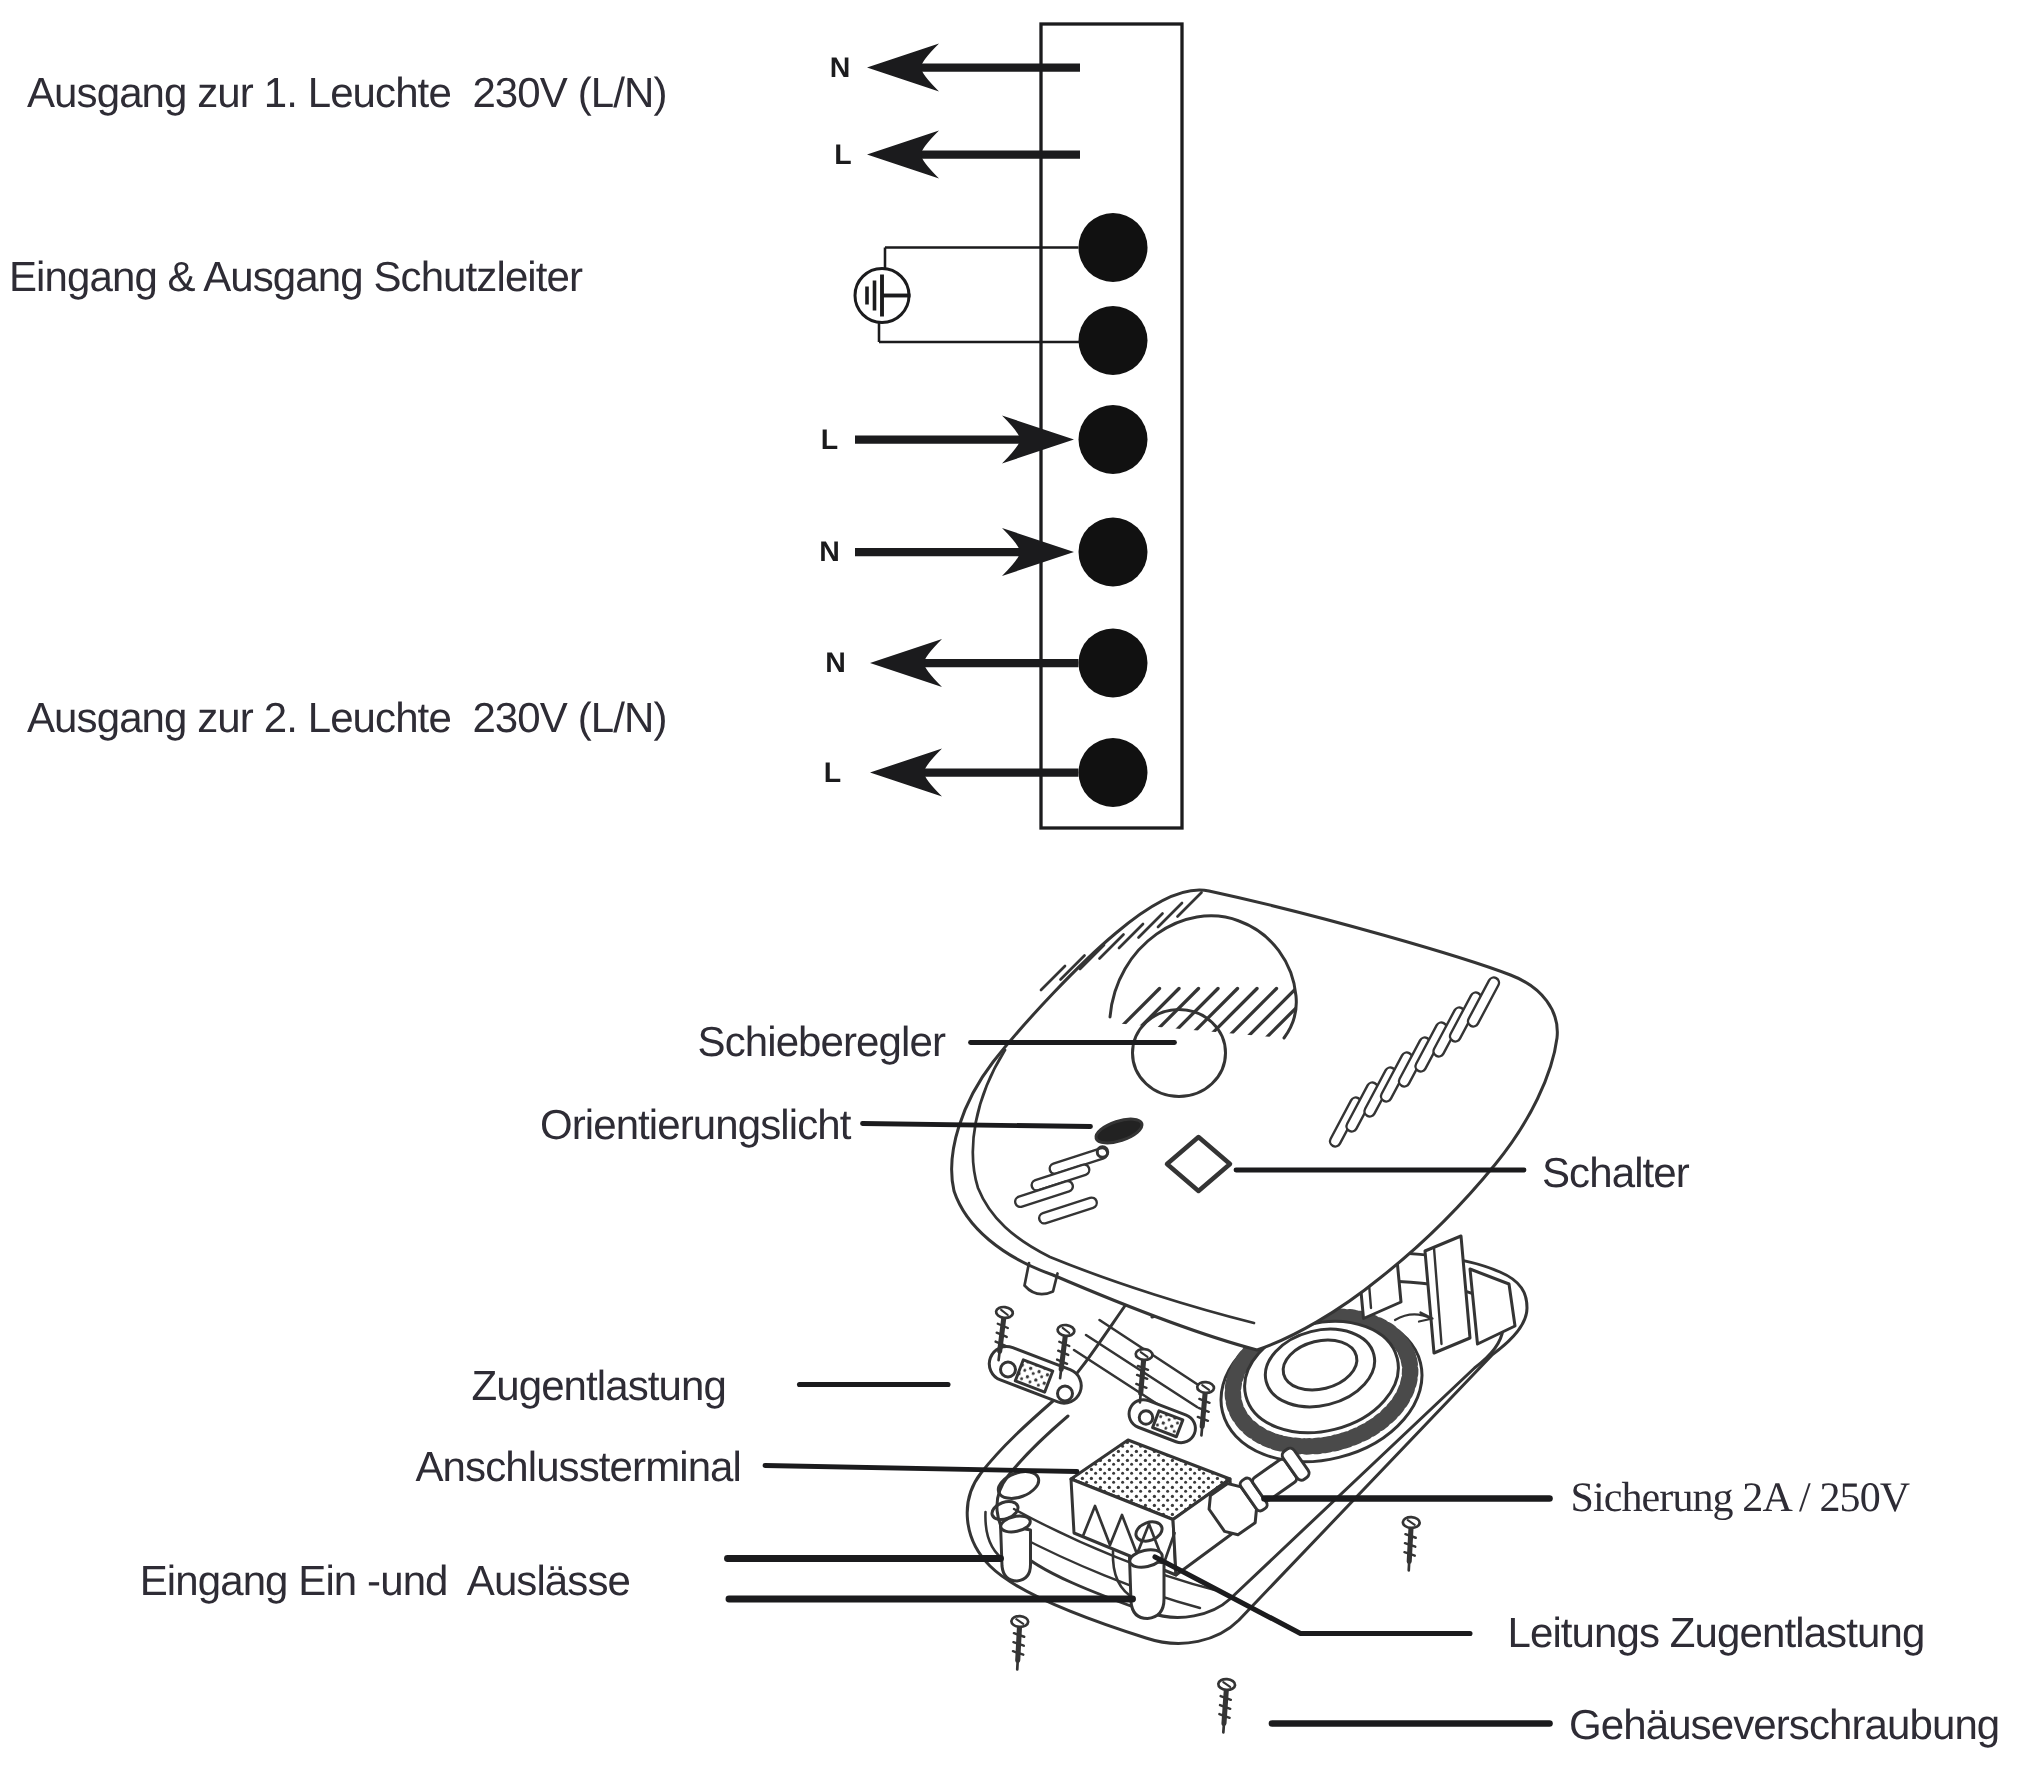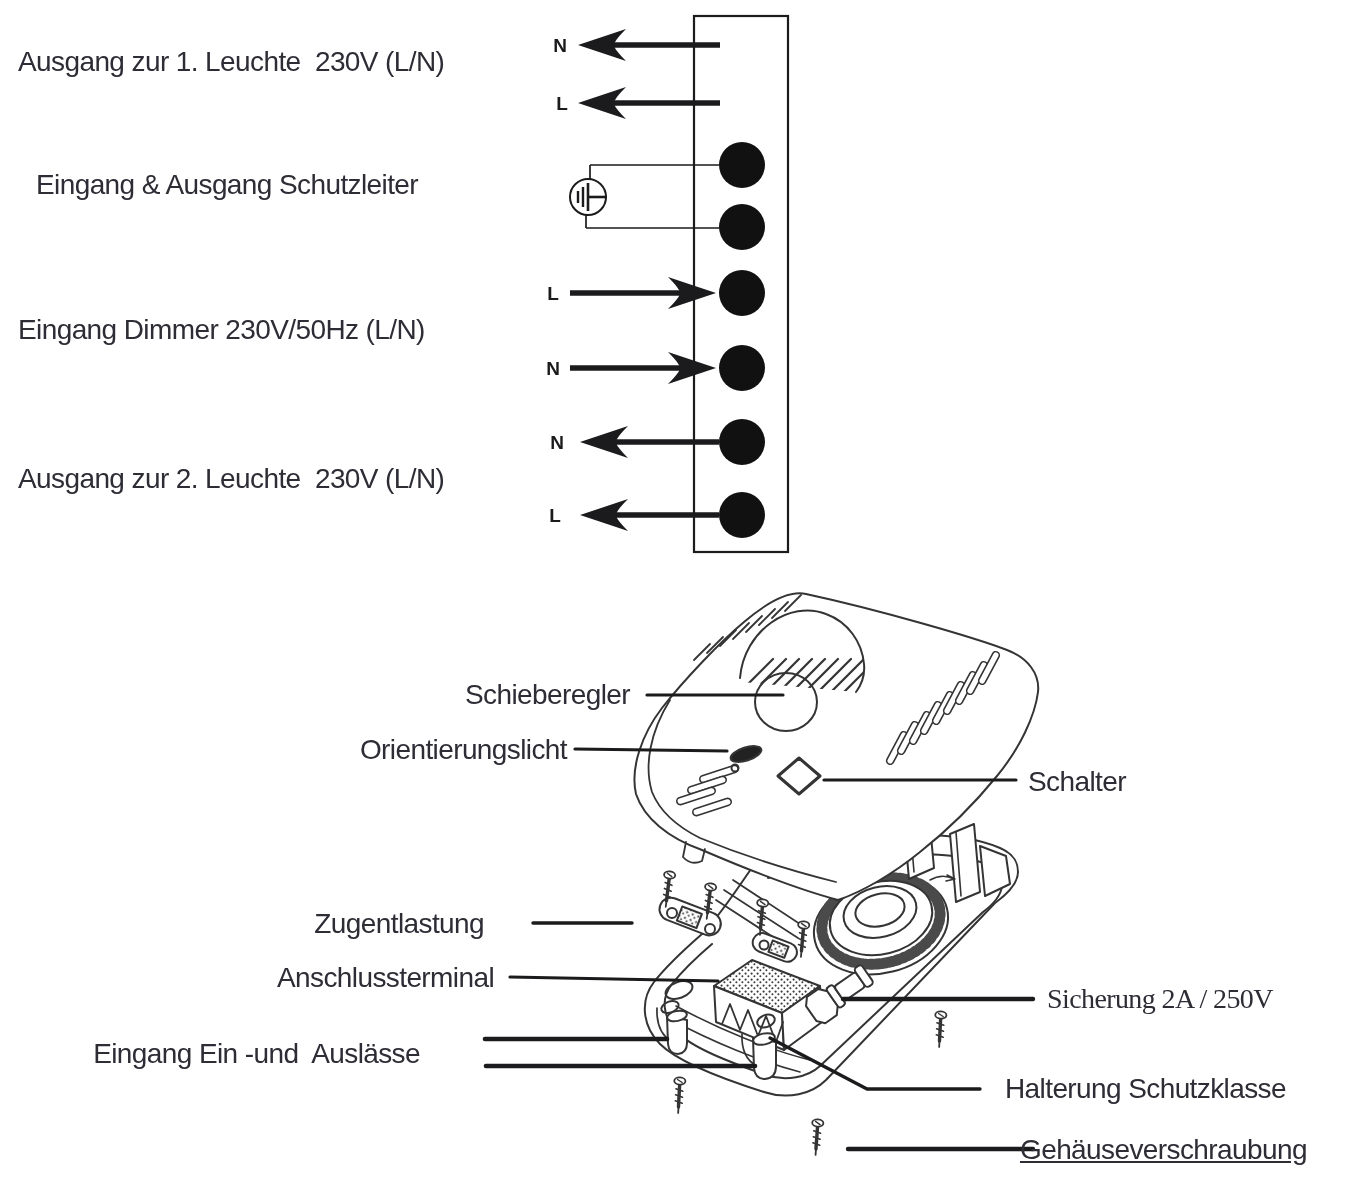--- a/index.html
+++ b/index.html
@@ -215,34 +215,33 @@
       <path d="M485 1039 L667 1039" stroke-width="4.6"></path>
       <path d="M486 1066 L755 1066" stroke-width="4.6"></path>
       <path d="M843 999 L1033 999" stroke-width="4.4"></path>
       <path d="M770 1038 L867 1089 L980 1089" stroke-width="3.4"></path>
       <path d="M848 1149 L1033 1149" stroke-width="4.4"></path>
     </g>
   </g>
 </svg>
 
 <div class="lbl" style="left:18px;top:45px;">Ausgang zur 1. Leuchte  230V (L/N)</div>
-<div class="lbl" style="left:36px;top:168px;">Eingang &amp; Ausgang Schutzleiter</div>
-<div class="lbl" style="left:18px;top:313px;">Eingang Dimmer 230V/50Hz (L/N)</div>
+<div class="lbl" style="left:6px;top:168px;">Eingang &amp; Ausgang Schutzleiter</div>
 <div class="lbl" style="left:18px;top:462px;">Ausgang zur 2. Leuchte  230V (L/N)</div>
 
 <div class="cond" style="left:547px;top:36px;">N</div>
 <div class="cond" style="left:549px;top:94px;">L</div>
 <div class="cond" style="left:540px;top:284px;">L</div>
 <div class="cond" style="left:540px;top:359px;">N</div>
 <div class="cond" style="left:544px;top:433px;">N</div>
 <div class="cond" style="left:542px;top:506px;">L</div>
 
 <div class="lbl" style="right:728px;top:678px;text-align:right;">Schieberegler</div>
 <div class="lbl" style="right:791px;top:733px;">Orientierungslicht</div>
 <div class="lbl" style="left:1028px;top:765px;">Schalter</div>
 <div class="lbl" style="right:874px;top:907px;margin-left:36px;">Zugentlastung</div>
 <div class="lbl" style="right:864px;top:961px;">Anschlussterminal</div>
 <div class="lbl" style="right:938px;top:1037px;">Eingang Ein -und  Auslässe</div>
 <div class="lbl" style="left:1047px;top:982px;font-family:Liberation Serif, serif;">Sicherung 2A / 250V</div>
-<div class="lbl" style="left:1005px;top:1072px;">Halterung Schutzklasse</div>
-<div class="lbl" style="left:1020px;top:1133px;text-decoration:underline;">Gehäuseverschraubung</div>
+<div class="lbl" style="left:1005px;top:1072px;">Leitungs Zugentlastung</div>
+<div class="lbl" style="left:1046px;top:1133px;">Gehäuseverschraubung</div>
 
 </div>
 
 </body></html>

